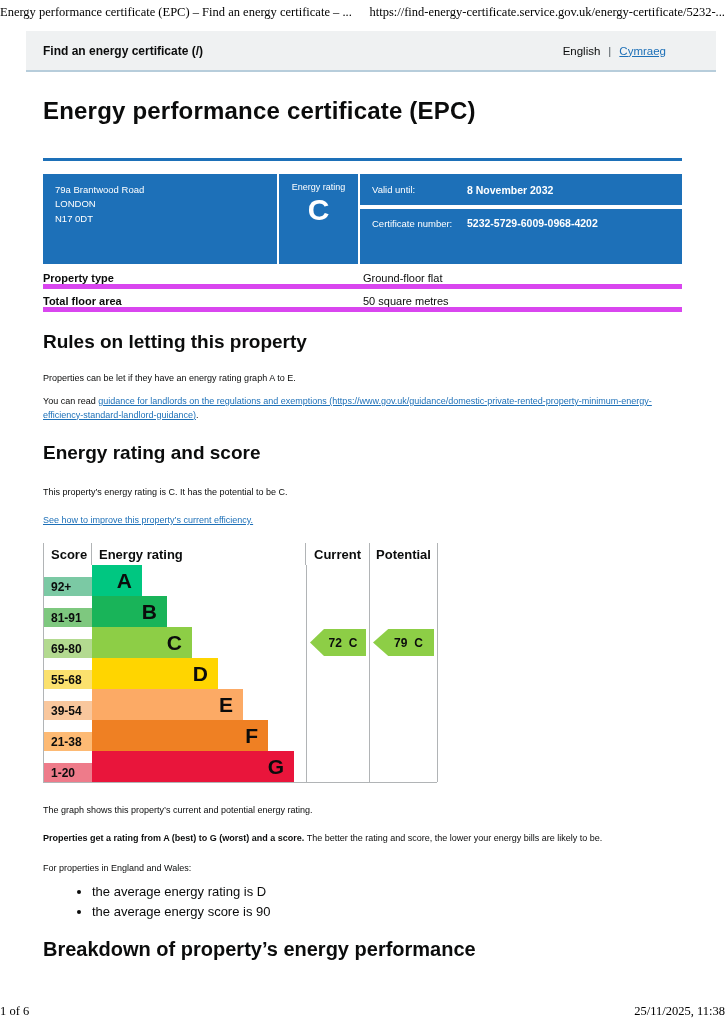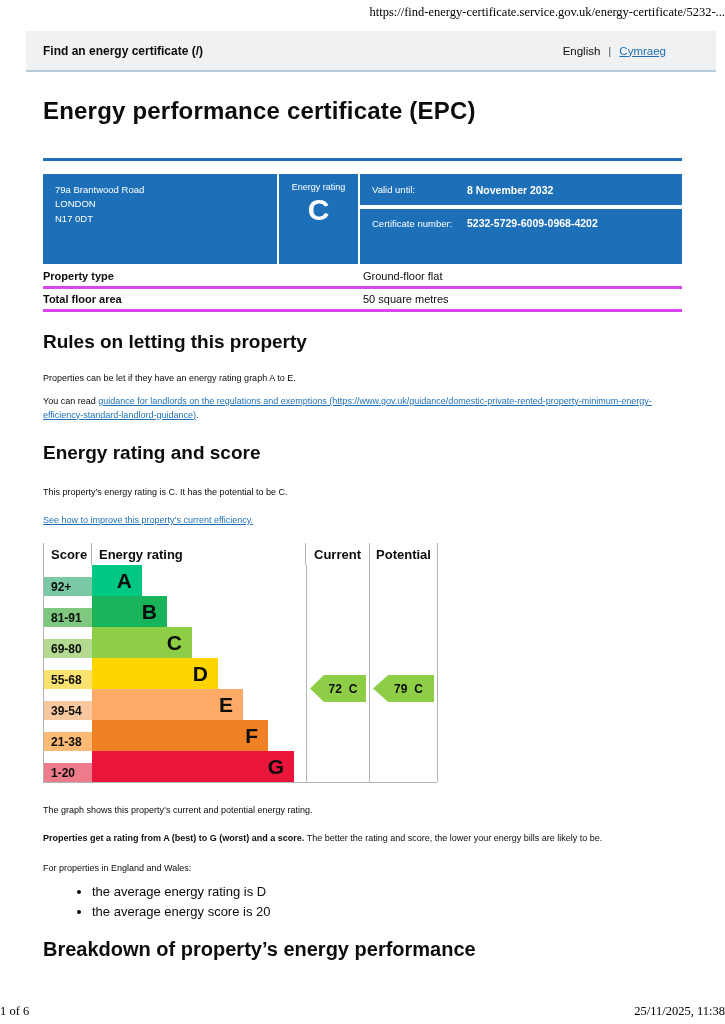--- a/index.html
+++ b/index.html
@@ -40,21 +40,21 @@
   .panel-rating .val { font-size:30px; font-weight:bold; line-height:1.1; margin-top:1px; }
   .panel-right { flex:1; display:flex; flex-direction:column; gap:4px; }
   .panel-row { display:flex; padding:8px 12px; }
   .panel-row .lab { width:95px; font-size:9.5px; line-height:1.45; flex:0 0 95px; }
   .panel-row .val { font-size:10.5px; font-weight:bold; }
   .panel-row.r1 { height:31px; align-items:center; padding-top:0; padding-bottom:0; }
   .panel-row.r2 { flex:1; align-items:flex-start; }
 
   
   .facts { top:266px; left:43px; width:639px; font-size:11px; }
-  .facts-row { display:flex; align-items:center; height:23px; border-bottom:3px solid #d946ef; }
+  .facts-row { display:flex; align-items:flex-end; height:23px; border-bottom:5px solid #d946ef; }
   .facts-label { width:320px; font-weight:bold; }
 
   .h2 { font-size:19px; font-weight:bold; }
   .h2-rules { top:331px; left:43px; }
   .p-small { font-size:9px; line-height:1.5; color:#0b0c0c; }
   .p-rules1 { top:372px; left:43px; }
   .p-rules2 { top:395px; left:43px; width:632px; }
   .h2-score { top:442px; left:43px; }
   .p-score  { top:486px; left:43px; }
   .p-improve{ top:514px; left:43px; }
@@ -75,35 +75,36 @@
   .t-d{background:#fbe16e;} .t-e{background:#f9c79d;} .t-f{background:#fdba74;} .t-g{background:#ee7b8a;}
   .b-a{background:#00c781;width:50px;} .b-b{background:#19b459;width:75px;} .b-c{background:#8dce46;width:100px;}
   .b-d{background:#ffd500;width:126px;} .b-e{background:#fcaa65;width:151px;} .b-f{background:#ef8023;width:176px;}
   .b-g{background:#e9153b;width:202px;}
   .col-overlay { position:absolute; top:0; height:217px; background:transparent; }
   .col-current { left:262px; width:64px; border-left:1px solid #b1b4b6; border-right:1px solid #b1b4b6; }
   .col-potential { left:326px; width:68px; border-right:1px solid #b1b4b6; }
   .arrow { position:absolute; top:64px; left:3px; right:3px; height:27px; background:#8dce46;
     clip-path:polygon(25% 0,100% 0,100% 100%,25% 100%,0 50%);
     display:flex; align-items:center; justify-content:center; gap:7px;
-    font-size:12px; font-weight:bold; padding-left:10px;margin-top:46px; }
+    font-size:12px; font-weight:bold; padding-left:10px; }
 
   .p-caption { top:804px; left:43px; }
   .p-ratings { top:832px; left:43px; width:639px; }
   .p-ratings b { font-size:9px; }
   .p-england { top:862px; left:43px; }
   .bullets { top:882px; left:62px; font-size:13px; line-height:1.55; }
   .bullets li { margin-left:30px; }
   .h2-breakdown { top:938px; left:43px; font-size:20px; }
 </style>
 </head>
 <body>
 
 <div class="page">
 
+  <div class="abs serif chrome-top-left">Energy performance certificate (EPC) – Find an energy certificate – ...</div>
   <div class="abs serif chrome-top-right">https://find-energy-certificate.service.gov.uk/energy-certificate/5232-...</div>
 
   <div class="abs band">
     <a class="service">Find an energy certificate (/)</a>
     <span class="langs">
       <span>English</span>
       <span class="sep">|</span>
       <a class="link">Cymraeg</a>
     </span>
   </div>
@@ -203,21 +204,21 @@
         </div>
       </div>
     </div>
   </div>
 
   <p class="abs p-small p-caption">The graph shows this property’s current and potential energy rating.</p>
   <p class="abs p-small p-ratings"><b>Properties get a rating from A (best) to G (worst) and a score.</b><span> The better the rating and score, the lower your energy bills are likely to be.</span></p>
   <p class="abs p-small p-england">For properties in England and Wales:</p>
   <ul class="abs bullets">
     <li>the average energy rating is D</li>
-    <li>the average energy score is 20</li>
+    <li>the average energy score is 90</li>
   </ul>
 
   <h2 class="abs h2 h2-breakdown">Breakdown of property’s energy performance</h2>
 
   <div class="abs serif chrome-bot-left">1 of 6</div>
   <div class="abs serif chrome-bot-right">25/11/2025, 11:38</div>
 
 </div>
 
 </body></html>

